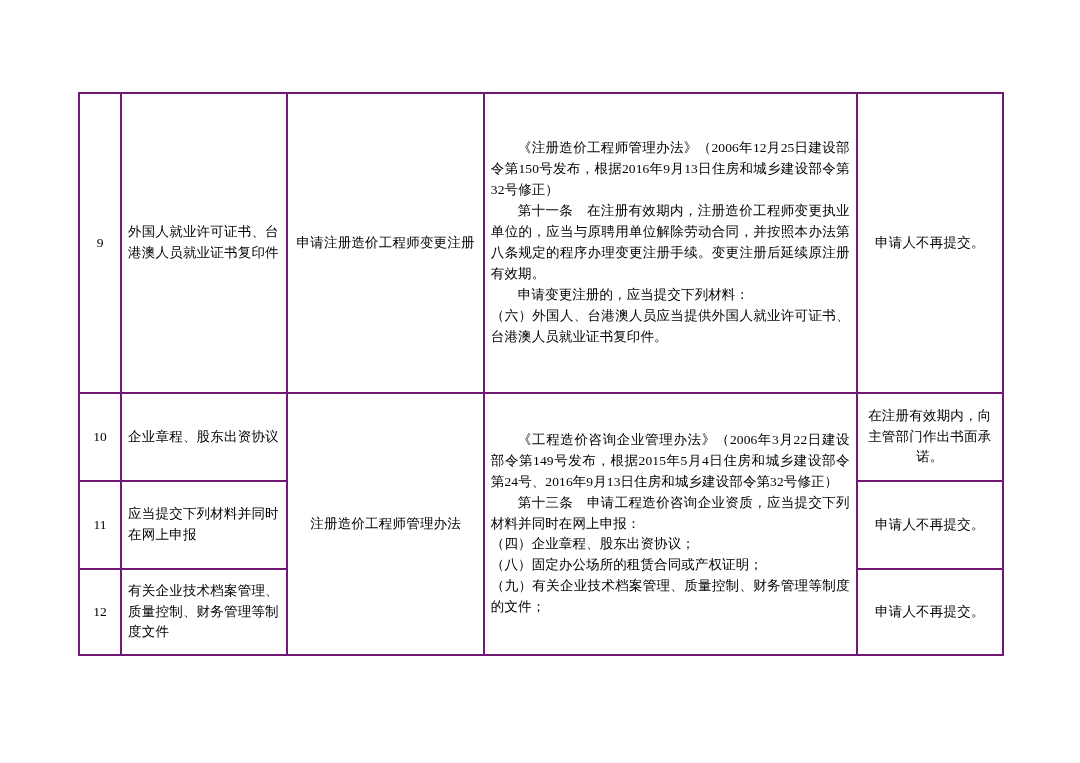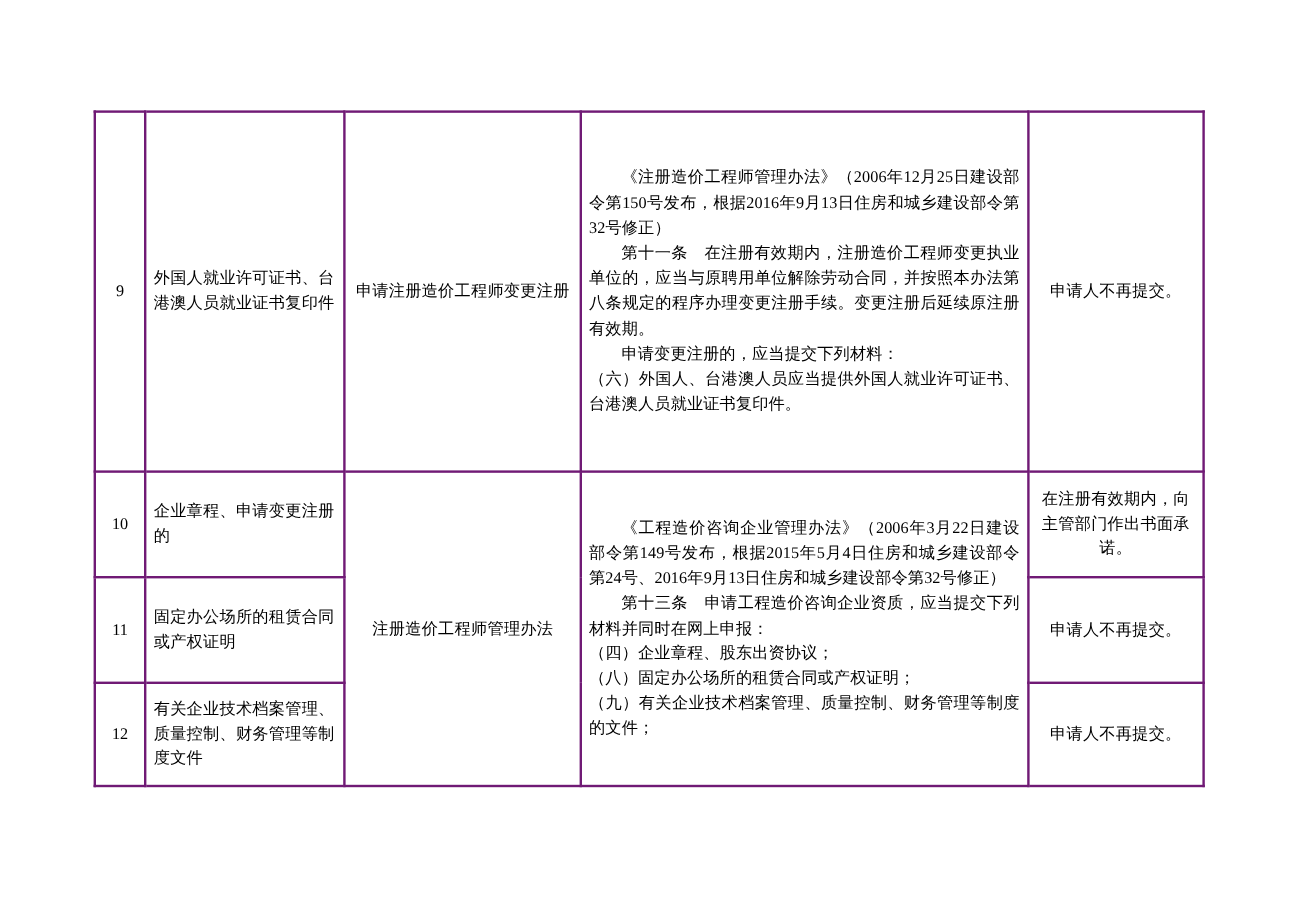--- a/index.html
+++ b/index.html
@@ -107,37 +107,37 @@
               <p class="basis-p indent2">第十一条　在注册有效期内，注册造价工程师变更执业单位的，应当与原聘用单位解除劳动合同，并按照本办法第八条规定的程序办理变更注册手续。变更注册后延续原注册有效期。</p>
               <p class="basis-p indent2">申请变更注册的，应当提交下列材料：</p>
               <p class="basis-p">（六）外国人、台港澳人员应当提供外国人就业许可证书、台港澳人员就业证书复印件。</p>
             </div>
           </td>
           <td class="cell-result">申请人不再提交。</td>
         </tr>
 
         <tr class="row-10">
           <td class="cell-num">10</td>
-          <td class="cell-item">企业章程、申请变更注册的</td>
+          <td class="cell-item">企业章程、股东出资协议</td>
           <td class="cell-apply" rowspan="3">注册造价工程师管理办法</td>
           <td class="cell-basis" rowspan="3">
             <div class="basis-block">
               <p class="basis-p indent2">《工程造价咨询企业管理办法》（2006年3月22日建设部令第149号发布，根据2015年5月4日住房和城乡建设部令第24号、2016年9月13日住房和城乡建设部令第32号修正）</p>
               <p class="basis-p indent2">第十三条　申请工程造价咨询企业资质，应当提交下列材料并同时在网上申报：</p>
               <p class="basis-p">（四）企业章程、股东出资协议；</p>
               <p class="basis-p">（八）固定办公场所的租赁合同或产权证明；</p>
               <p class="basis-p">（九）有关企业技术档案管理、质量控制、财务管理等制度的文件；</p>
             </div>
           </td>
           <td class="cell-result">在注册有效期内，向主管部门作出书面承诺。</td>
         </tr>
 
         <tr class="row-11">
           <td class="cell-num">11</td>
-          <td class="cell-item">固定办公场所的租赁合同或产权证明</td>
+          <td class="cell-item">应当提交下列材料并同时在网上申报</td>
           <td class="cell-result">申请人不再提交。</td>
         </tr>
 
         <tr class="row-12">
           <td class="cell-num">12</td>
           <td class="cell-item">有关企业技术档案管理、质量控制、财务管理等制度文件</td>
           <td class="cell-result">申请人不再提交。</td>
         </tr>
       </tbody>
     </table>

